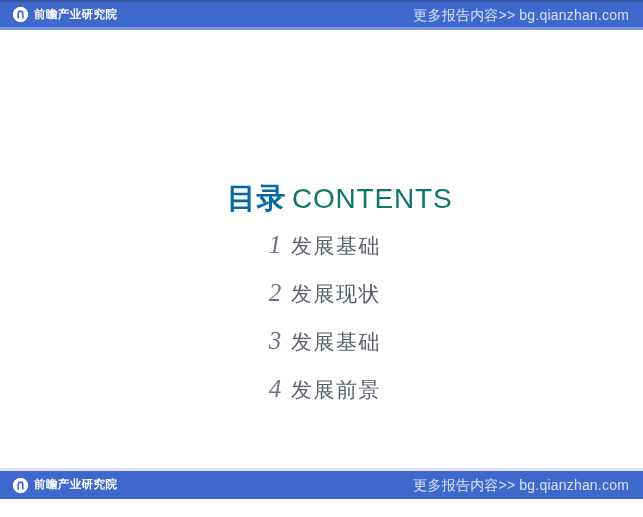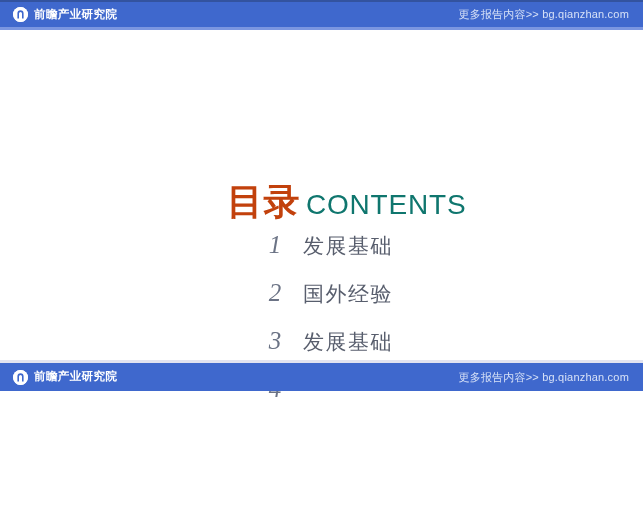--- a/index.html
+++ b/index.html
@@ -9,21 +9,21 @@
     width: 643px;
     height: 517px;
     background: #ffffff;
     font-family: "Liberation Sans", "DejaVu Sans", sans-serif;
     overflow: hidden;
   }
 
   .slide {
     position: relative;
     width: 643px;
-    height: 391px;
+    height: 499px;
     background: #ffffff;
     text-decoration: underline;
   }
 
   
   .brand-bar {
     position: absolute;
     left: 0;
     width: 643px;
     background: #3f68cd;
@@ -68,21 +68,21 @@
     color: #ffffff;
     font-size: 11.5px;
     font-weight: bold;
     letter-spacing: 0.4px;
     white-space: nowrap;
     line-height: 1;
   }
 
   .brand-url {
     color: #d7e1f7;
-    font-size: 11px;
+    font-size: 14px;
     letter-spacing: 0.2px;
     white-space: nowrap;
     line-height: 1;
   }
 
   
   .content {
     position: absolute;
     top: 33px;
     left: 0;
@@ -93,23 +93,23 @@
 
   .toc-title {
     position: absolute;
     left: 227px;
     top: 151px;
     white-space: nowrap;
     line-height: 1;
   }
 
   .toc-title .cn {
-    font-size: 36px;
+    font-size: 29px;
     font-weight: bold;
-    color: #c2410c;
+    color: #0369a1;
     letter-spacing: 0.5px;
   }
 
   .toc-title .en {
     font-size: 28px;
     font-weight: normal;
     color: #0f766e;
     letter-spacing: 0.8px;
     margin-left: 6px;
   }
@@ -135,21 +135,21 @@
     color: #6b7385;
     width: 26px;
     text-align: center;
     line-height: 1;
   }
 
   .toc-label {
     font-size: 21px;
     color: #585e6d;
     letter-spacing: 1.5px;
-    margin-left: 15px;
+    margin-left: 3px;
     line-height: 1;
   }
 </style>
 </head>
 <body>
 
 <div class="slide">
 
   <div class="brand-bar top">
     <div class="brand-left">
@@ -172,30 +172,31 @@
 
     <ul class="toc-list">
 
       <li class="toc-item">
         <span class="toc-num">1</span>
         <span class="toc-label">发展基础</span>
       </li>
 
       <li class="toc-item">
         <span class="toc-num">2</span>
-        <span class="toc-label">国外经验</span>
+        <span class="toc-label">发展现状</span>
       </li>
 
       <li class="toc-item">
         <span class="toc-num">3</span>
         <span class="toc-label">发展基础</span>
       </li>
 
       <li class="toc-item">
         <span class="toc-num">4</span>
+        <span class="toc-label">发展前景</span>
       </li>
 
     </ul>
   </div>
 
   <div class="brand-bar bottom">
     <div class="brand-left">
       <span class="brand-logo">
         <svg width="15" height="15" viewBox="0 0 15 15" aria-hidden="true">
           <circle cx="7.5" cy="7.5" r="7.5" fill="#ffffff"></circle>

